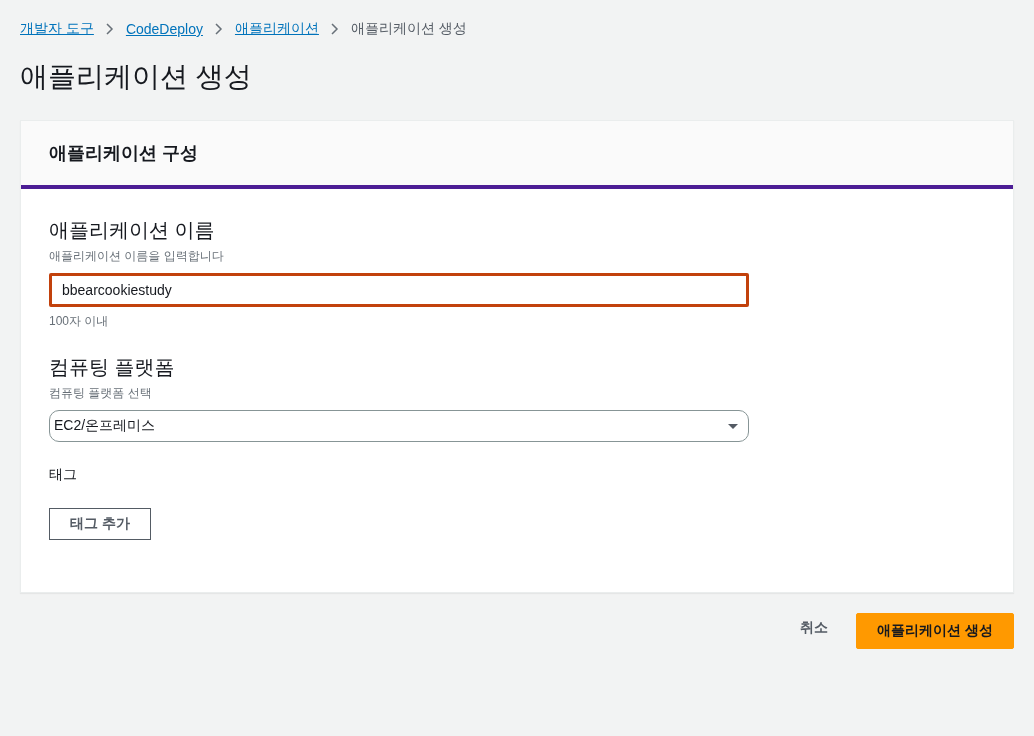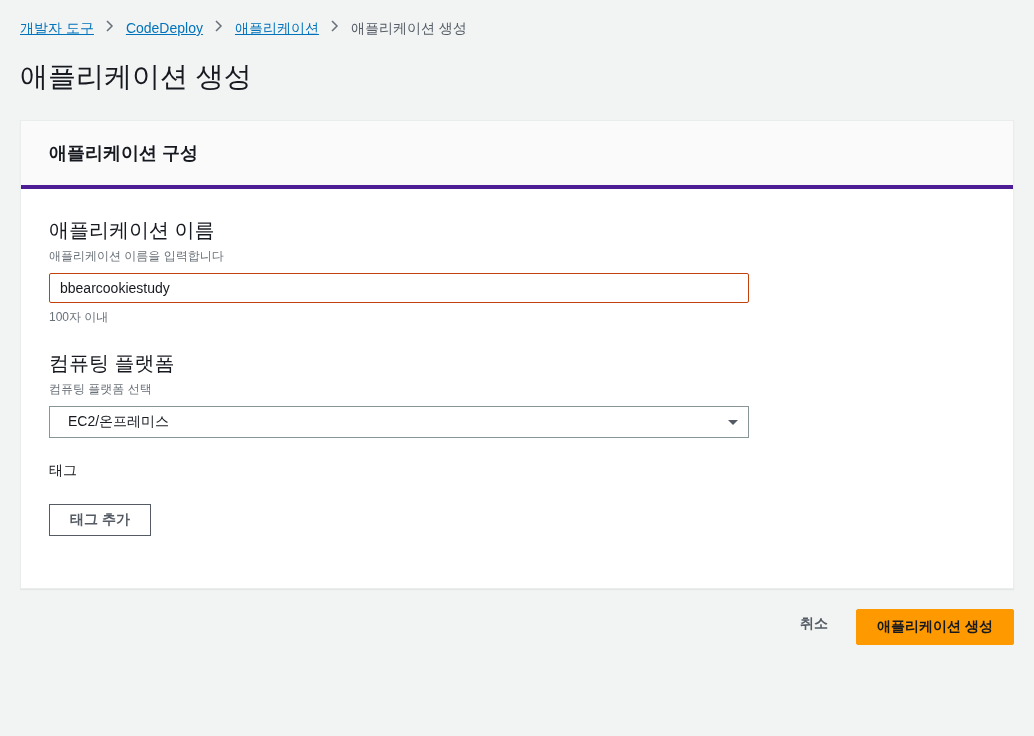--- a/index.html
+++ b/index.html
@@ -11,21 +11,21 @@
       font-family: "Amazon Ember", "Helvetica Neue", Arial, sans-serif;
       background-color: #f2f3f3;
       color: #16191f;
       font-size: 14px;
     }
     .container {
       padding: 20px;
     }
     .breadcrumb {
       display: flex;
-      align-items: flex-start;
+      align-items: center;
       gap: 12px;
       margin-bottom: 20px;
       font-size: 14px;
     }
     .breadcrumb-link {
       color: #0073bb;
       text-decoration: underline;
       cursor: pointer;
     }
     .breadcrumb-current {
@@ -81,36 +81,36 @@
     .form-help {
       font-size: 12px;
       color: #687078;
       margin-top: 6px;
     }
     .text-input {
       width: 700px;
       max-width: 100%;
       padding: 6px 10px;
       font-size: 14px;
-      border: 1px solid #c2410c;
+      border: 3px solid #c2410c;
       border-radius: 2px;
       color: #16191f;
       background: #ffffff;
     }
     .select-wrapper {
       position: relative;
       width: 700px;
       max-width: 100%;
     }
     .select-input {
       width: 100%;
-      padding: 6px 32px 6px 18px;
+      padding: 6px 32px 6px 4px;
       font-size: 14px;
       border: 1px solid #879596;
-      border-radius: 0;
+      border-radius: 10px;
       color: #16191f;
       background: #ffffff;
       appearance: none;
       cursor: pointer;
     }
     .select-caret {
       position: absolute;
       right: 10px;
       top: 50%;
       transform: translateY(-50%);

